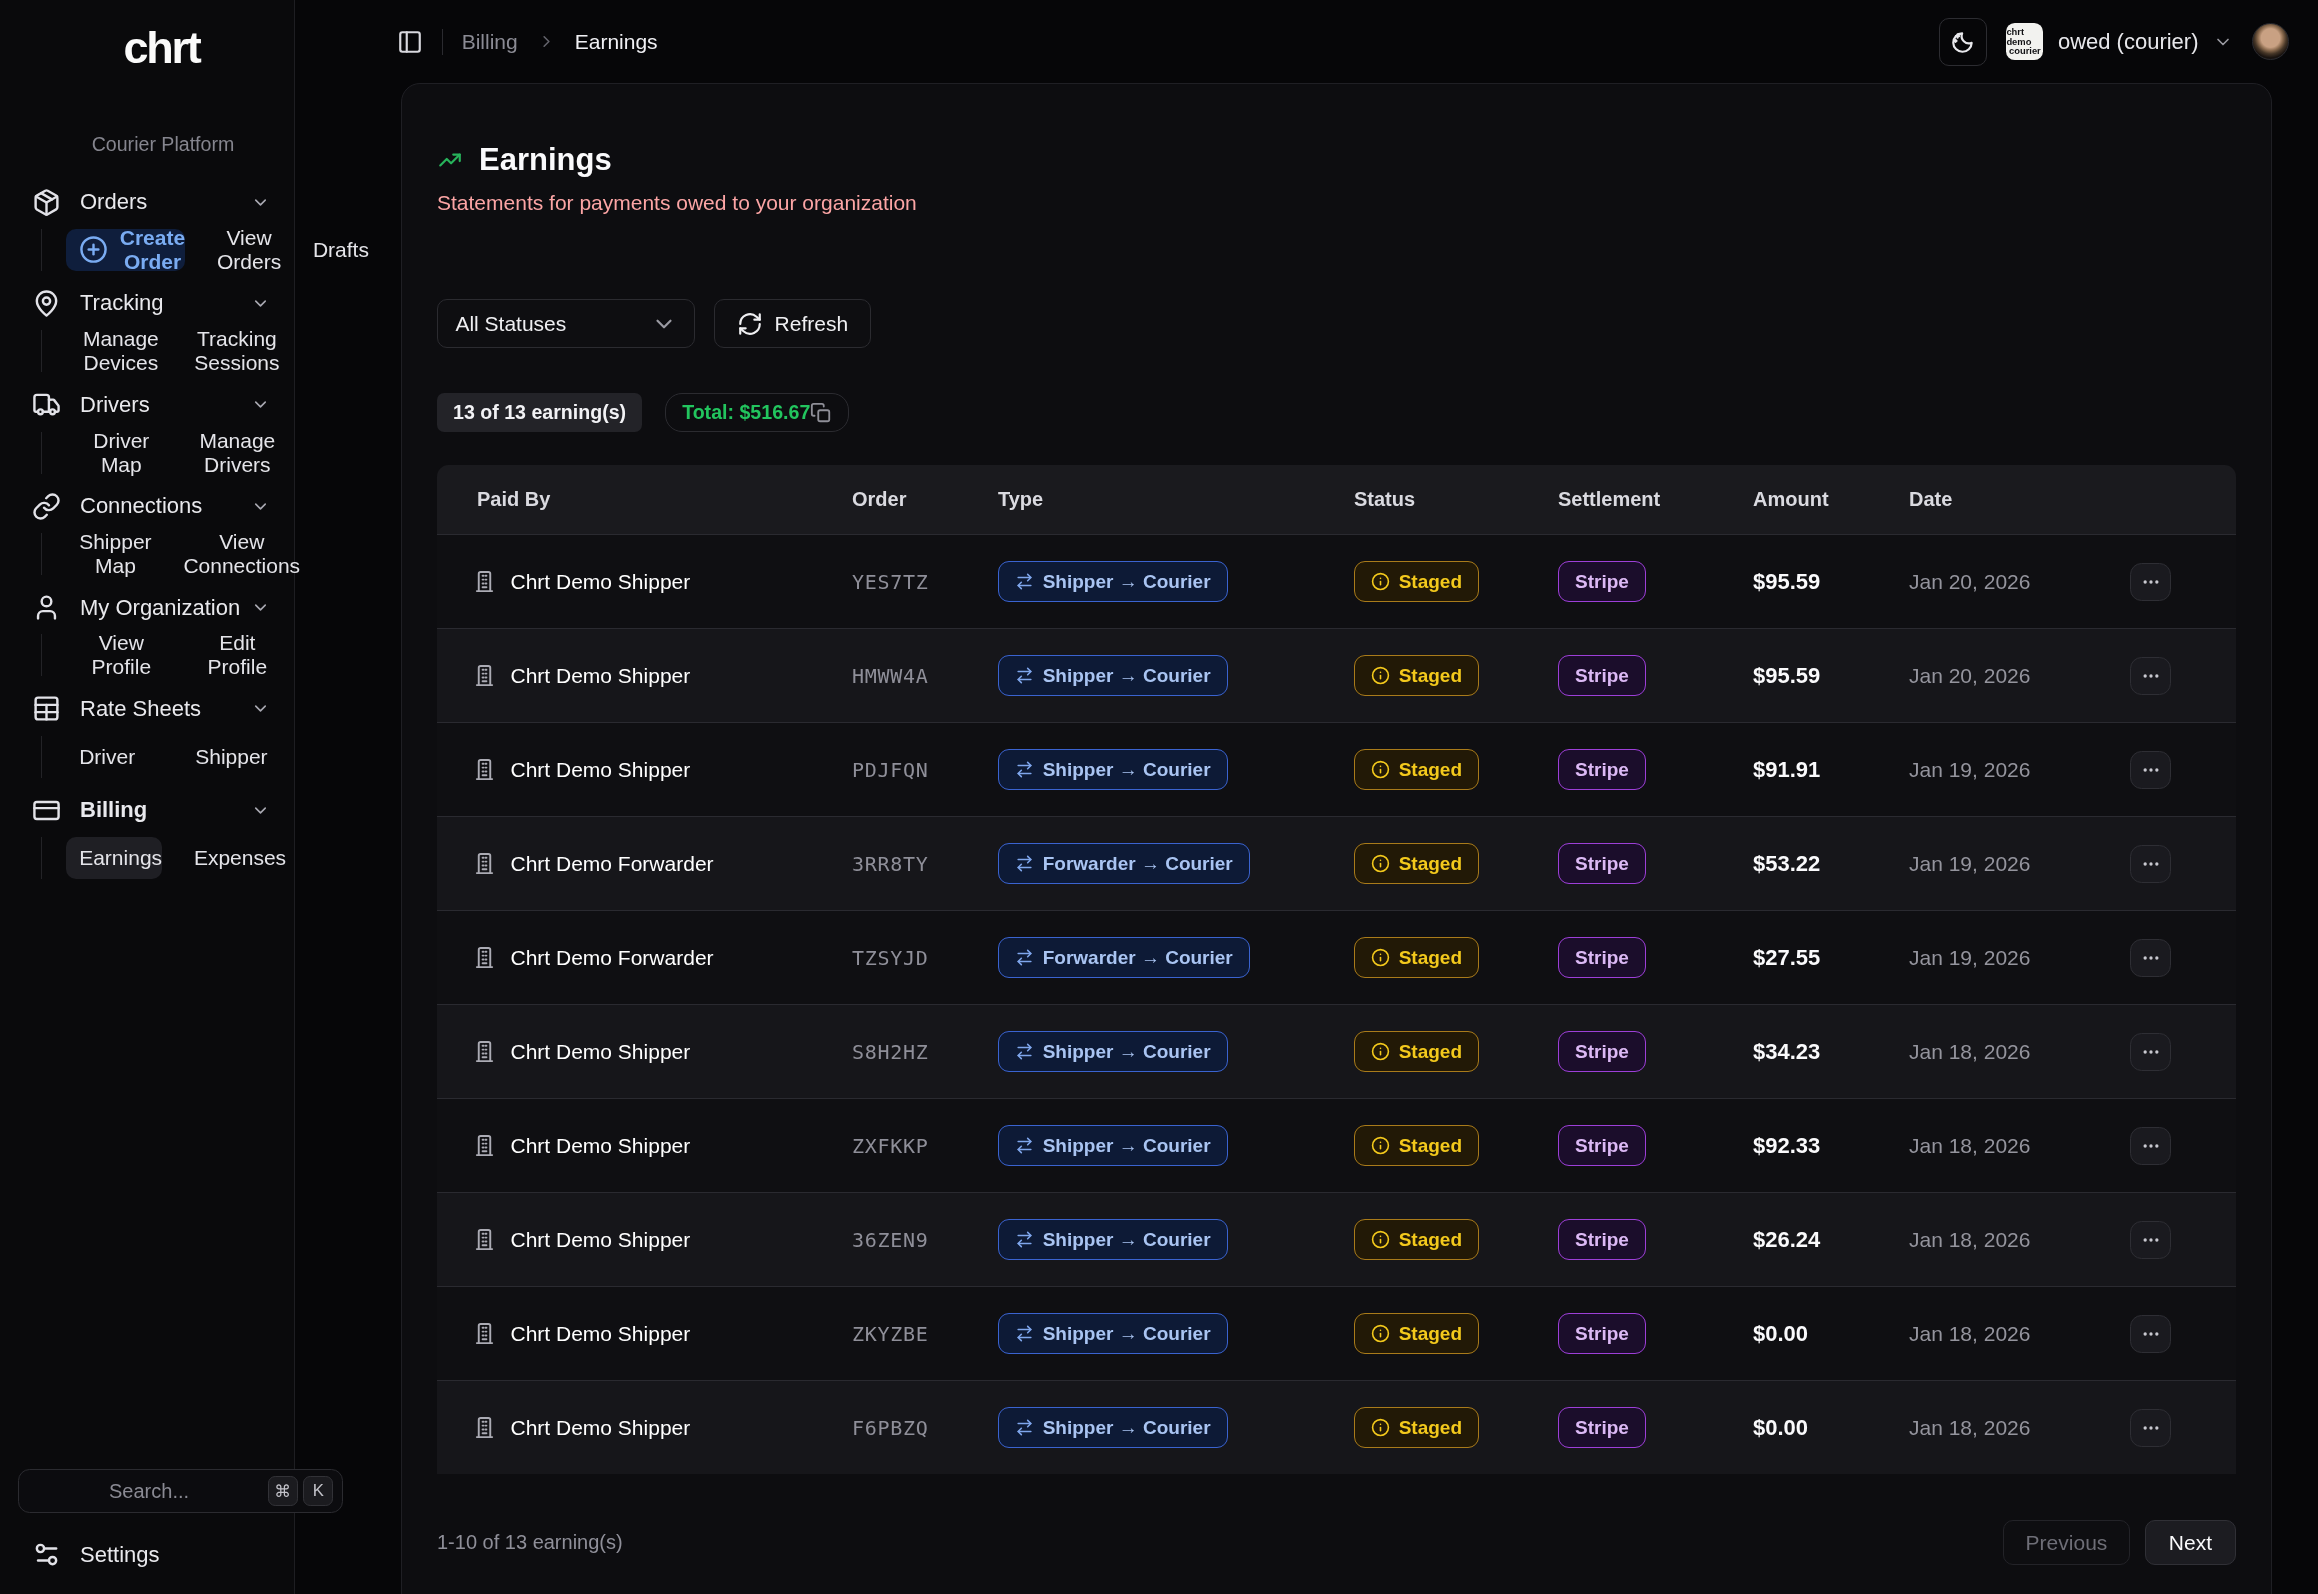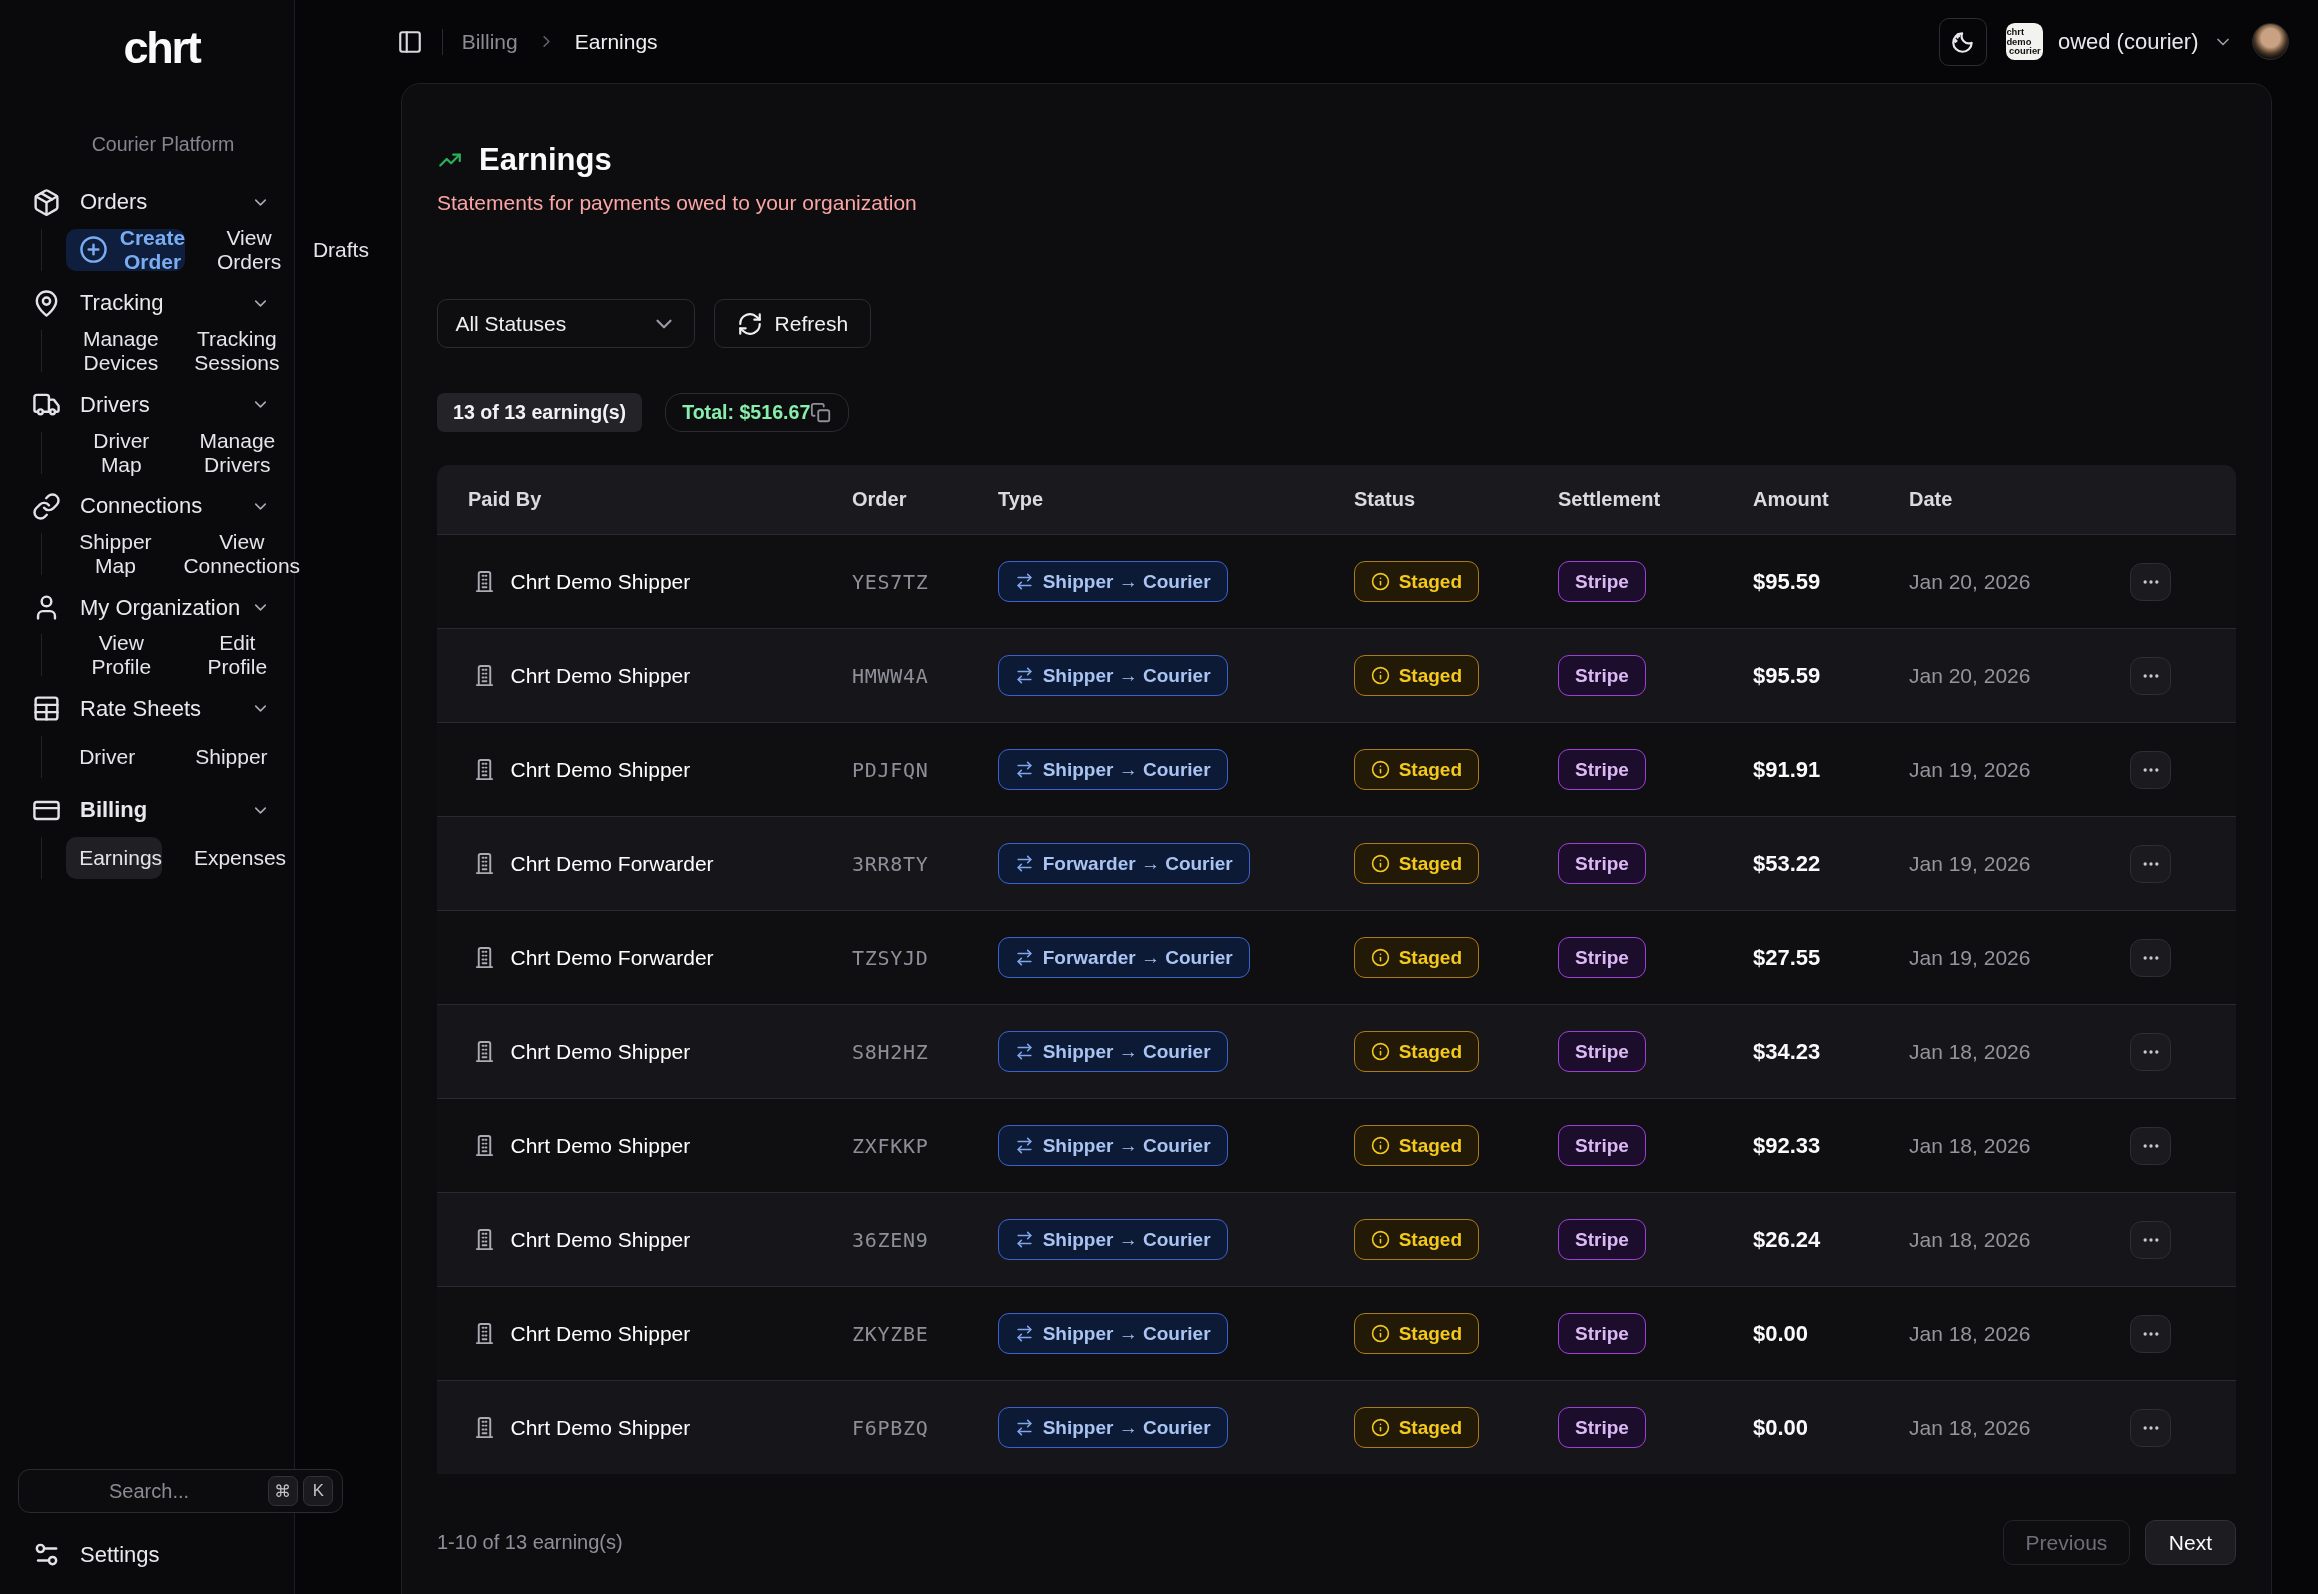--- a/index.html
+++ b/index.html
@@ -77,28 +77,28 @@
             display:flex; align-items:center; padding:0 17.4px; font-size:21px; color:#EFEFF2; cursor:pointer; }
   .select .sel-chev { margin-left:auto; color:#9A9AA2; display:flex; }
   .select .sel-chev svg { width:20px; height:20px; }
   .refresh-btn { height:49px; border:0.7px solid #2B2B30; border-radius:10px; background:#0E0E11;
                  display:flex; align-items:center; gap:11.6px; padding:0 22px; font-size:21px; color:#EFEFF2; cursor:pointer; }
   .refresh-btn svg { width:22px; height:22px; }
 
   .summary { margin-top:45px; display:flex; align-items:flex-start; gap:23px; }
   .count-badge { background:#232328; border-radius:7.2px; padding:8px 16px; font-size:19.6px; font-weight:700; color:#F2F2F5; }
   .total-badge { border:0.7px solid #2B2B30; border-radius:17px; padding:7.2px 16px; font-size:19.6px; font-weight:700;
-                 color:#86efac; display:flex; align-items:center; gap:0; }
+                 color:#22c55e; display:flex; align-items:center; gap:0; }
   .copy-ic { color:#8F8F98; display:flex; cursor:pointer; }
   .copy-ic svg { width:22px; height:22px; }
 
   .table { margin-top:33px; }
   .thead, .trow { display:grid; grid-template-columns:415px 146px 356px 204px 195px 156px 221px 1fr; align-items:center; }
   .thead { height:69px; background:#1A1A1E; border-radius:11.6px 11.6px 0 0; font-size:20px; font-weight:700; color:#DADAE0; }
-  .c-first { padding-left:31px; }
+  .c-first { padding-left:40px; }
   .trow { height:94px; border-top:1.4px solid #2A2A30; font-size:21px; background:#0F0F12; }
   .trow.alt { background:#16161A; }
   .cell-paid { display:flex; align-items:center; gap:14.5px; padding-left:36px; color:#ffffff; font-weight:500; }
   .bldg { color:#ABABB4; display:flex; }
   .bldg svg { width:23px; height:23px; }
   .cell-order { font-family:"DejaVu Sans Mono", monospace; font-size:20px; color:#8F8F99; letter-spacing:0.7px; }
   .badge { display:inline-flex; align-items:center; gap:8.7px; height:41px; padding:0 16px;
            border-radius:11px; font-size:19px; font-weight:600; width:max-content; }
   .badge svg { width:19px; height:19px; }
   .badge-type { background:#0D1A36; border:1.4px solid #3A63D0; color:#A9C4F2; }

